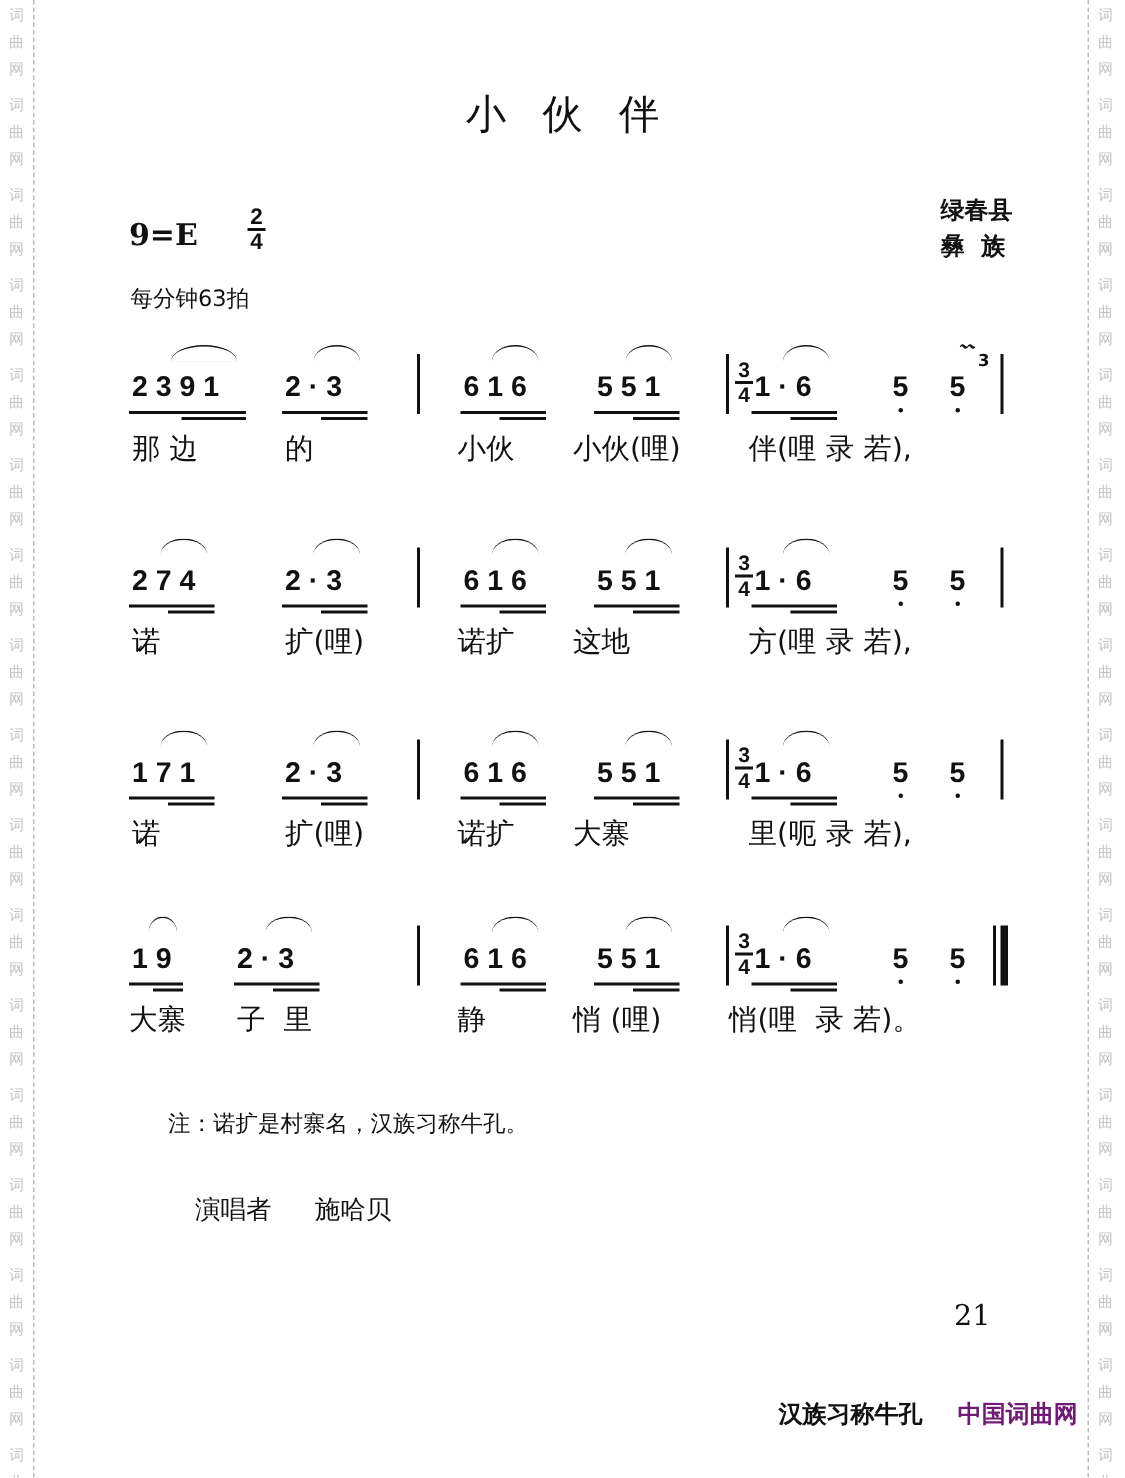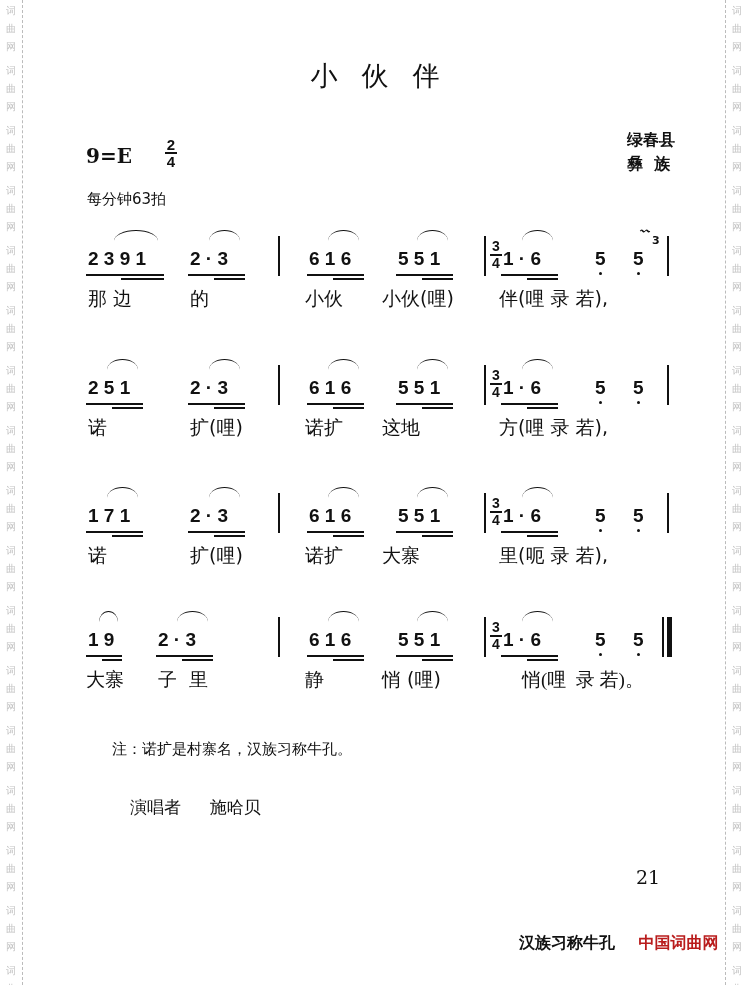--- a/index.html
+++ b/index.html
@@ -130,21 +130,21 @@
       <div class="lyric" style="left: 499px; top: 50px;">伴(哩 录 若),</div>
       <div class="grp notes" style="left: 595px; top: 12px;">5</div>
       <div class="dot" style="left: 599px; top: 36px;"></div>
       <div class="grp notes" style="left: 633px; top: 12px;">5</div>
       <div class="dot" style="left: 637px; top: 36px;"></div>
       <div class="trill" style="left: 640px; top: -14px;">〰</div>
       <div class="trill" style="left: 652px; top: -2px; font-size: 11px; font-weight: bold;">3</div>
       <div class="barline" style="left: 667px; top: 0px;"></div>
     </div>
     <div class="row" style="top: 365px;">
-      <div class="grp notes" style="left: 88px; top: 12px;">2 5 1</div>
+      <div class="grp notes" style="left: 88px; top: 12px;">2 7 4</div>
       <div class="uline" style="left: 86px; top: 38px; width: 57px;"></div>
       <div class="uline" style="left: 111.85px; top: 42px; width: 31.15px;"></div>
       <div class="slur" style="left: 106.55px; top: -6px; width: 31.8px;"></div>
       <div class="lyric" style="left: 88px; top: 50px;">诺</div>
       <div class="grp notes" style="left: 190px; top: 12px;">2 · 3</div>
       <div class="uline" style="left: 188px; top: 38px; width: 57px;"></div>
       <div class="uline" style="left: 213.85px; top: 42px; width: 31.15px;"></div>
       <div class="slur" style="left: 208.55px; top: -6px; width: 31.8px;"></div>
       <div class="lyric" style="left: 190px; top: 50px;">扩(哩)</div>
       <div class="barline" style="left: 278px; top: 0px;"></div>
@@ -239,34 +239,34 @@
       <div class="barline" style="left: 484px; top: 0px;"></div>
       <div class="timesig ts-small" style="left: 490px; top: 4px; position: absolute;">
         <span>3</span>
         <span class="bar"></span>
         <span>4</span>
       </div>
       <div class="grp notes" style="left: 503px; top: 12px;">1 · 6</div>
       <div class="uline" style="left: 501px; top: 38px; width: 57px;"></div>
       <div class="uline" style="left: 526.85px; top: 42px; width: 31.15px;"></div>
       <div class="slur" style="left: 521.55px; top: -6px; width: 31.8px;"></div>
-      <div class="lyric" style="left: 522px; top: 50px; font-family: Liberation Serif, serif;">悄(哩  录 若)。</div>
+      <div class="lyric" style="left: 486px; top: 50px;">悄(哩  录 若)。</div>
       <div class="grp notes" style="left: 595px; top: 12px;">5</div>
       <div class="dot" style="left: 599px; top: 36px;"></div>
       <div class="grp notes" style="left: 633px; top: 12px;">5</div>
       <div class="dot" style="left: 637px; top: 36px;"></div>
       <div class="barline final" style="left: 667px; top: 0px;"></div>
     </div>
   </div>
 
 <div class="notefoot">注：诺扩是村寨名，汉族习称牛孔。</div>
 <div class="credits">
   <div>
     <span>演唱者</span>
     <span style="width:18px"></span>
     <span>施哈贝</span>
   </div>
 </div>
 <div class="pagenum">21</div>
 <div class="source">
   <span>汉族习称牛孔</span>
-  <span class="brand" style="color:#b91c1c">中国词曲网</span>
+  <span class="brand" style="color:#701a75">中国词曲网</span>
 </div>
 
 </body></html>

